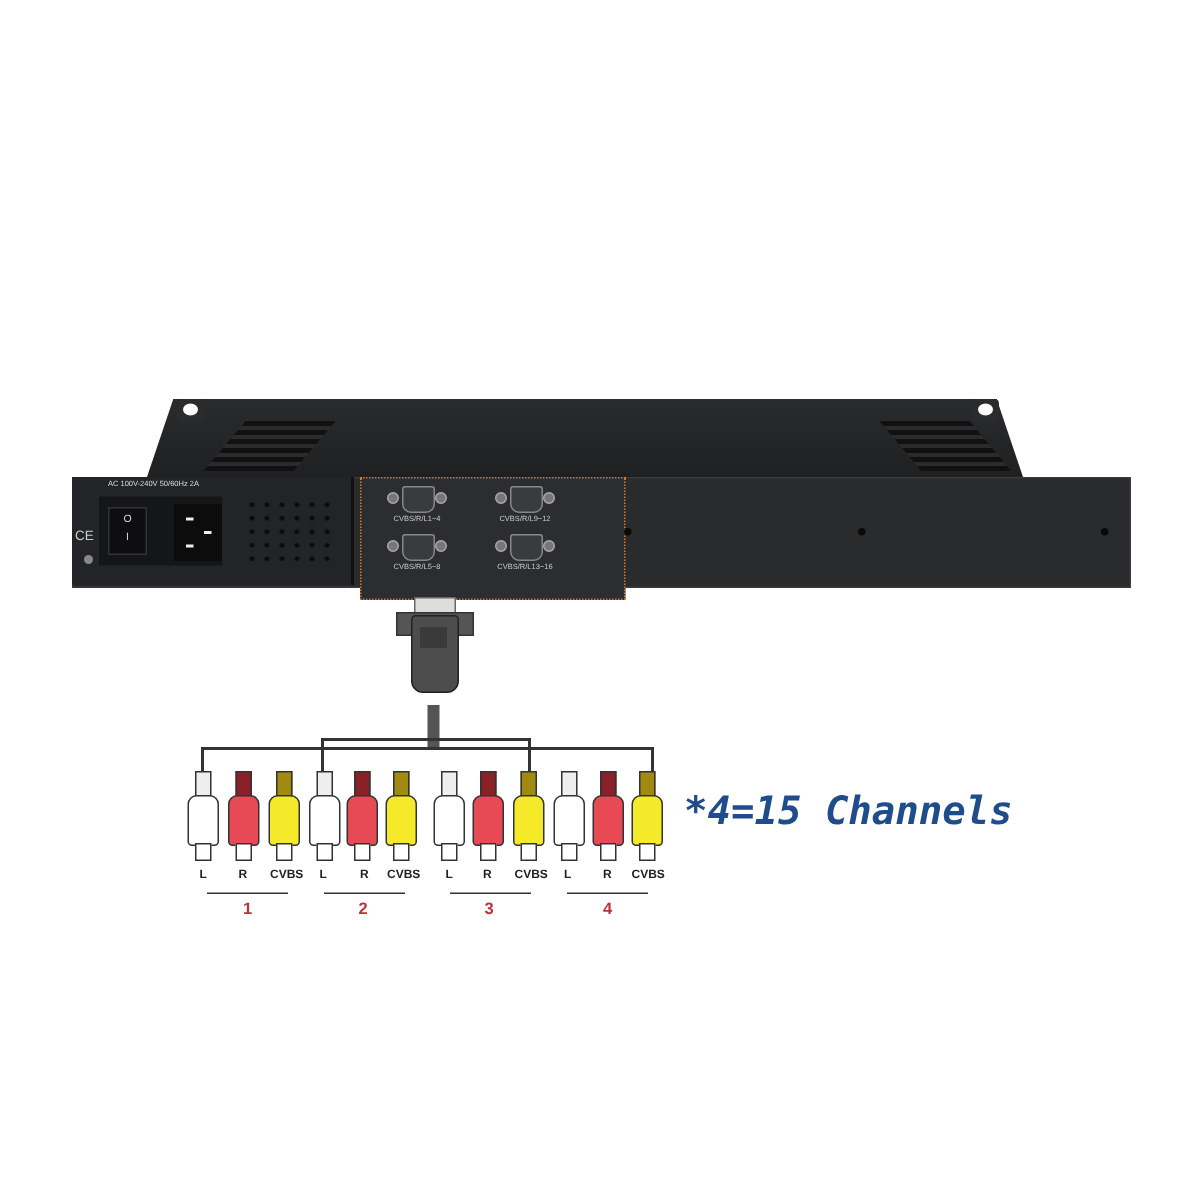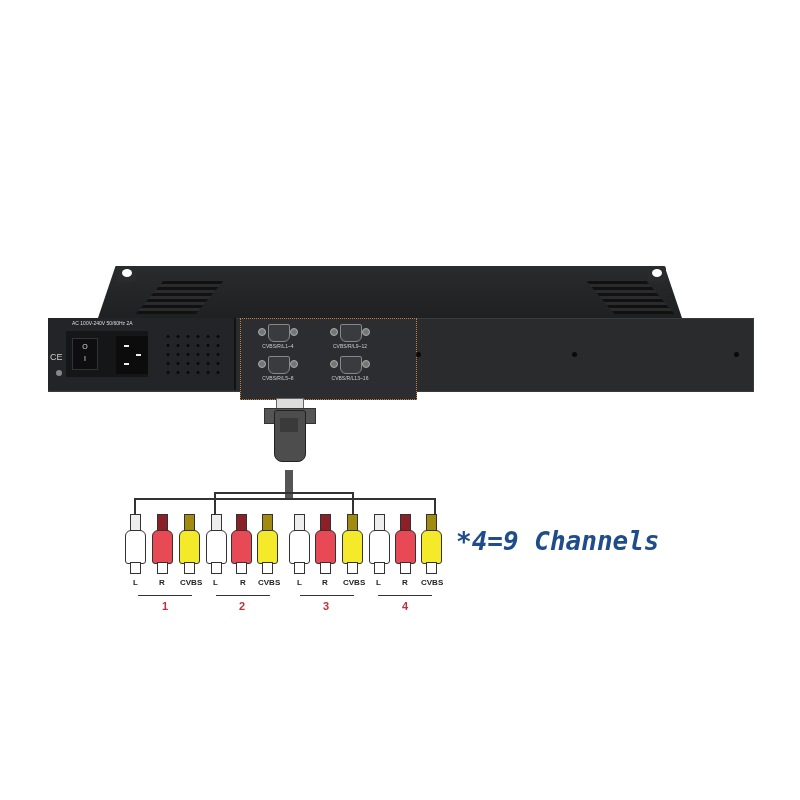--- a/index.html
+++ b/index.html
@@ -200,13 +200,13 @@
 
 <div class="abs grp-line" style="left:138px;top:595px;width:54px;"></div>
 <div class="abs grp-line" style="left:216px;top:595px;width:54px;"></div>
 <div class="abs grp-line" style="left:300px;top:595px;width:54px;"></div>
 <div class="abs grp-line" style="left:378px;top:595px;width:54px;"></div>
 <div class="abs grp-num" style="left:162px;top:600px;">1</div>
 <div class="abs grp-num" style="left:239px;top:600px;">2</div>
 <div class="abs grp-num" style="left:323px;top:600px;">3</div>
 <div class="abs grp-num" style="left:402px;top:600px;">4</div>
 
-<div class="abs channels">*4=9 Channels</div>
+<div class="abs channels">*4=15 Channels</div>
 
 </body></html>

